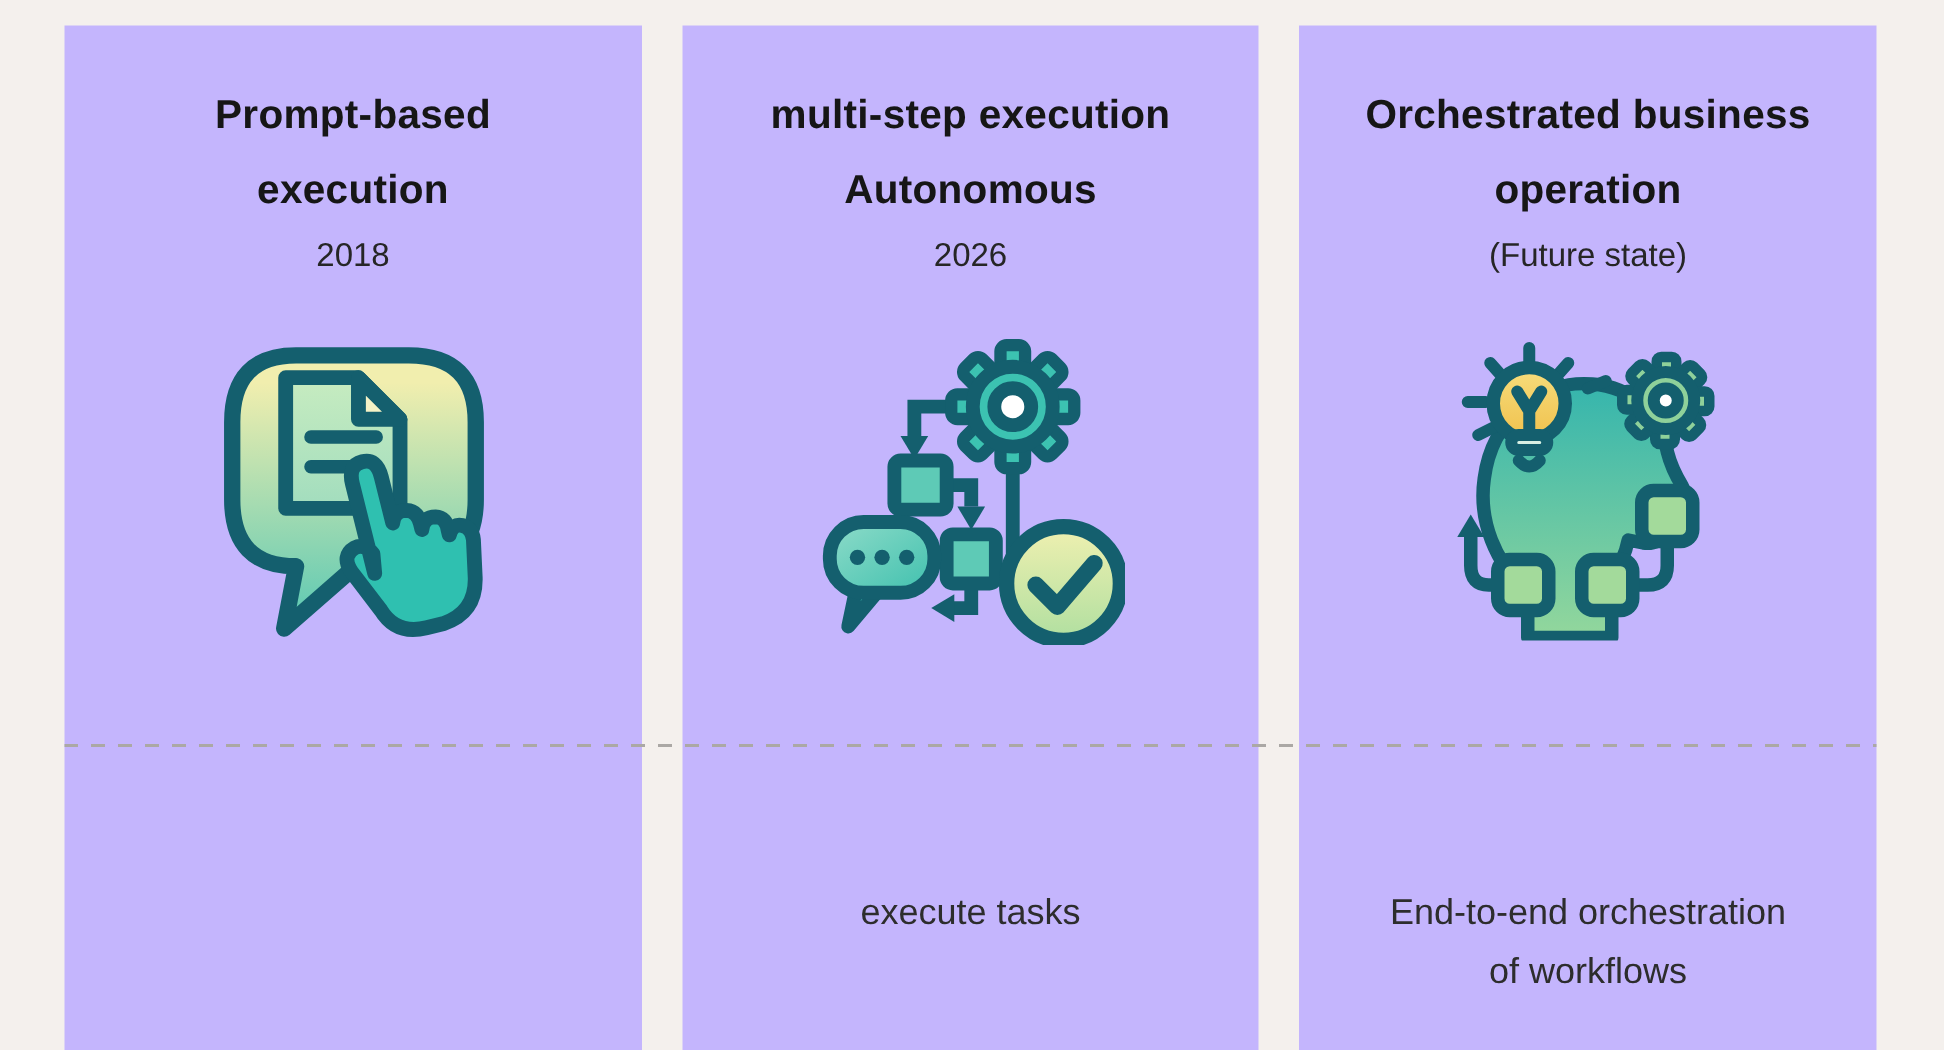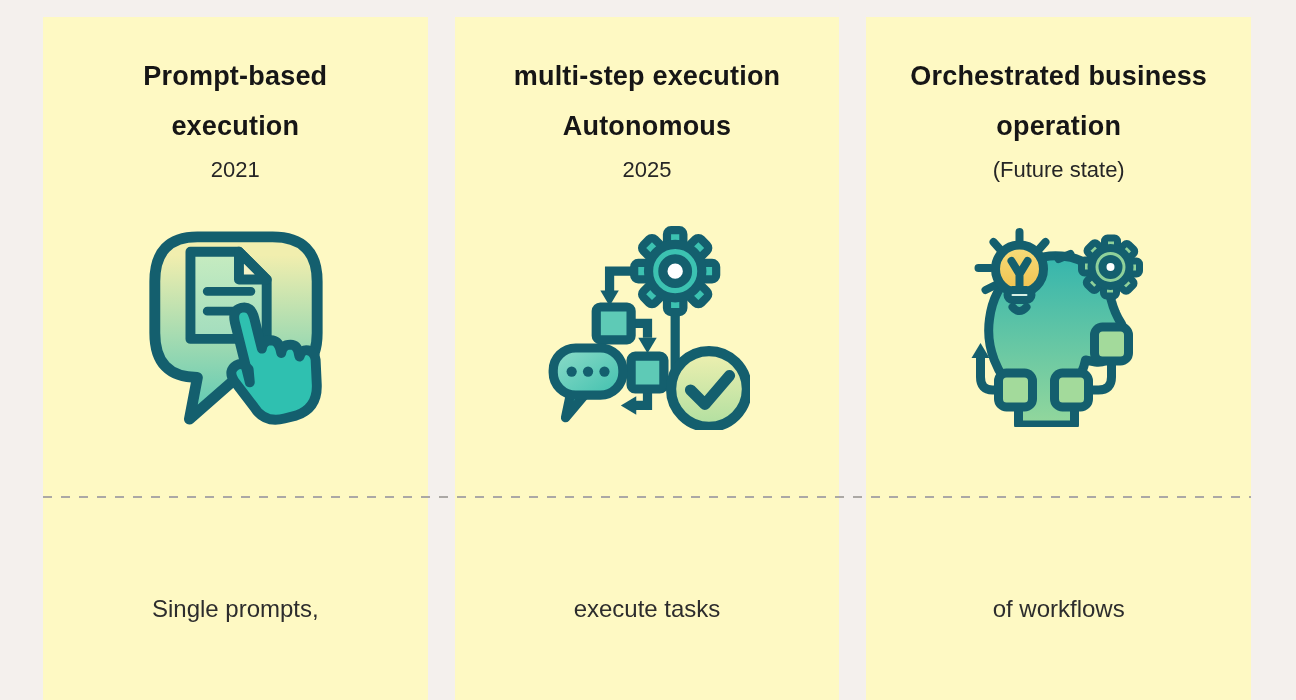--- a/index.html
+++ b/index.html
@@ -10,21 +10,21 @@
   }
   .stage {
     position: relative;
     width: 1296px; height: 700px;
     box-sizing: border-box;
     padding: 17px 45px 0 43px;
     display: flex; gap: 27px;
   }
   .card {
     flex: 1 1 0;
-    background: #fef9c3;
+    background: #c4b5fd;
     display: flex; flex-direction: column; align-items: flex-start;
     min-width: 0;
   }
   .card-top {
     height: 479px; width: 100%;
     display: flex; flex-direction: column; align-items: center;
     box-sizing: border-box;
   }
   .card-title {
     margin-top: 34px;
@@ -58,21 +58,21 @@
 <body>
 
 <div class="stage">
 
   <div class="card">
     <div class="card-top">
       <div class="card-title">
         <span class="title-line">Prompt-based</span>
         <span class="title-line">execution</span>
       </div>
-      <div class="card-subtitle">2021</div>
+      <div class="card-subtitle">2018</div>
       <div class="icon-wrap">
         <svg width="198" height="198" viewBox="0 0 200 200">
           <defs>
             <linearGradient id="bubbleGrad" x1="0" y1="0" x2="0" y2="1">
               <stop offset="0.1" stop-color="#f1eeae"></stop>
               <stop offset="1" stop-color="#58c8b4"></stop>
             </linearGradient>
             <linearGradient id="docGrad" x1="0" y1="0" x2="0" y2="1">
               <stop offset="0" stop-color="#c7ecc0"></stop>
               <stop offset="1" stop-color="#a2ddbe"></stop>
@@ -91,32 +91,31 @@
                      Q155 123 163 125 Q170 127 169 136 V139
                      Q173 132 179 135 Q185 138 184 146 L179 171
                      Q174 194 151 196 H139 Q118 196 112 177 L99 147
                      Q95 135 105 132 Q112 130 116 139 Z" fill="#2fc0b0" stroke="#145f6e" stroke-width="10" stroke-linejoin="round" stroke-linecap="round"></path>
           </g>
         </svg>
       </div>
     </div>
     <div class="card-bottom">
       <div class="card-desc">
-        <span class="desc-line">Single prompts,</span>
       </div>
     </div>
   </div>
 
   <div class="card">
     <div class="card-top">
       <div class="card-title">
         <span class="title-line">multi-step execution</span>
         <span class="title-line">Autonomous</span>
       </div>
-      <div class="card-subtitle">2025</div>
+      <div class="card-subtitle">2026</div>
       <div class="icon-wrap">
         <svg width="205" height="205" viewBox="0 0 200 200">
           <defs>
             <linearGradient id="chatGrad" x1="0" y1="0" x2="1" y2="1">
               <stop offset="0" stop-color="#8fdcc9"></stop>
               <stop offset="1" stop-color="#3fc0ae"></stop>
             </linearGradient>
             <linearGradient id="checkGrad" x1="0" y1="0" x2="0" y2="1">
               <stop offset="0" stop-color="#eff0b0"></stop>
               <stop offset="1" stop-color="#b0dfa0"></stop>
@@ -224,19 +223,20 @@
           </g>
 
           <rect x="136" y="100" width="34" height="34" rx="8" fill="#a3da9b" stroke="#145f6e" stroke-width="9"></rect>
           <rect x="96" y="146" width="34" height="34" rx="8" fill="#a3da9b" stroke="#145f6e" stroke-width="9"></rect>
           <rect x="40" y="146" width="34" height="34" rx="8" fill="#a3da9b" stroke="#145f6e" stroke-width="9"></rect>
         </svg>
       </div>
     </div>
     <div class="card-bottom">
       <div class="card-desc">
+        <span class="desc-line">End-to-end orchestration</span>
         <span class="desc-line">of workflows</span>
       </div>
     </div>
   </div>
 
   <div class="divider"></div>
 </div>
 
 </body></html>

